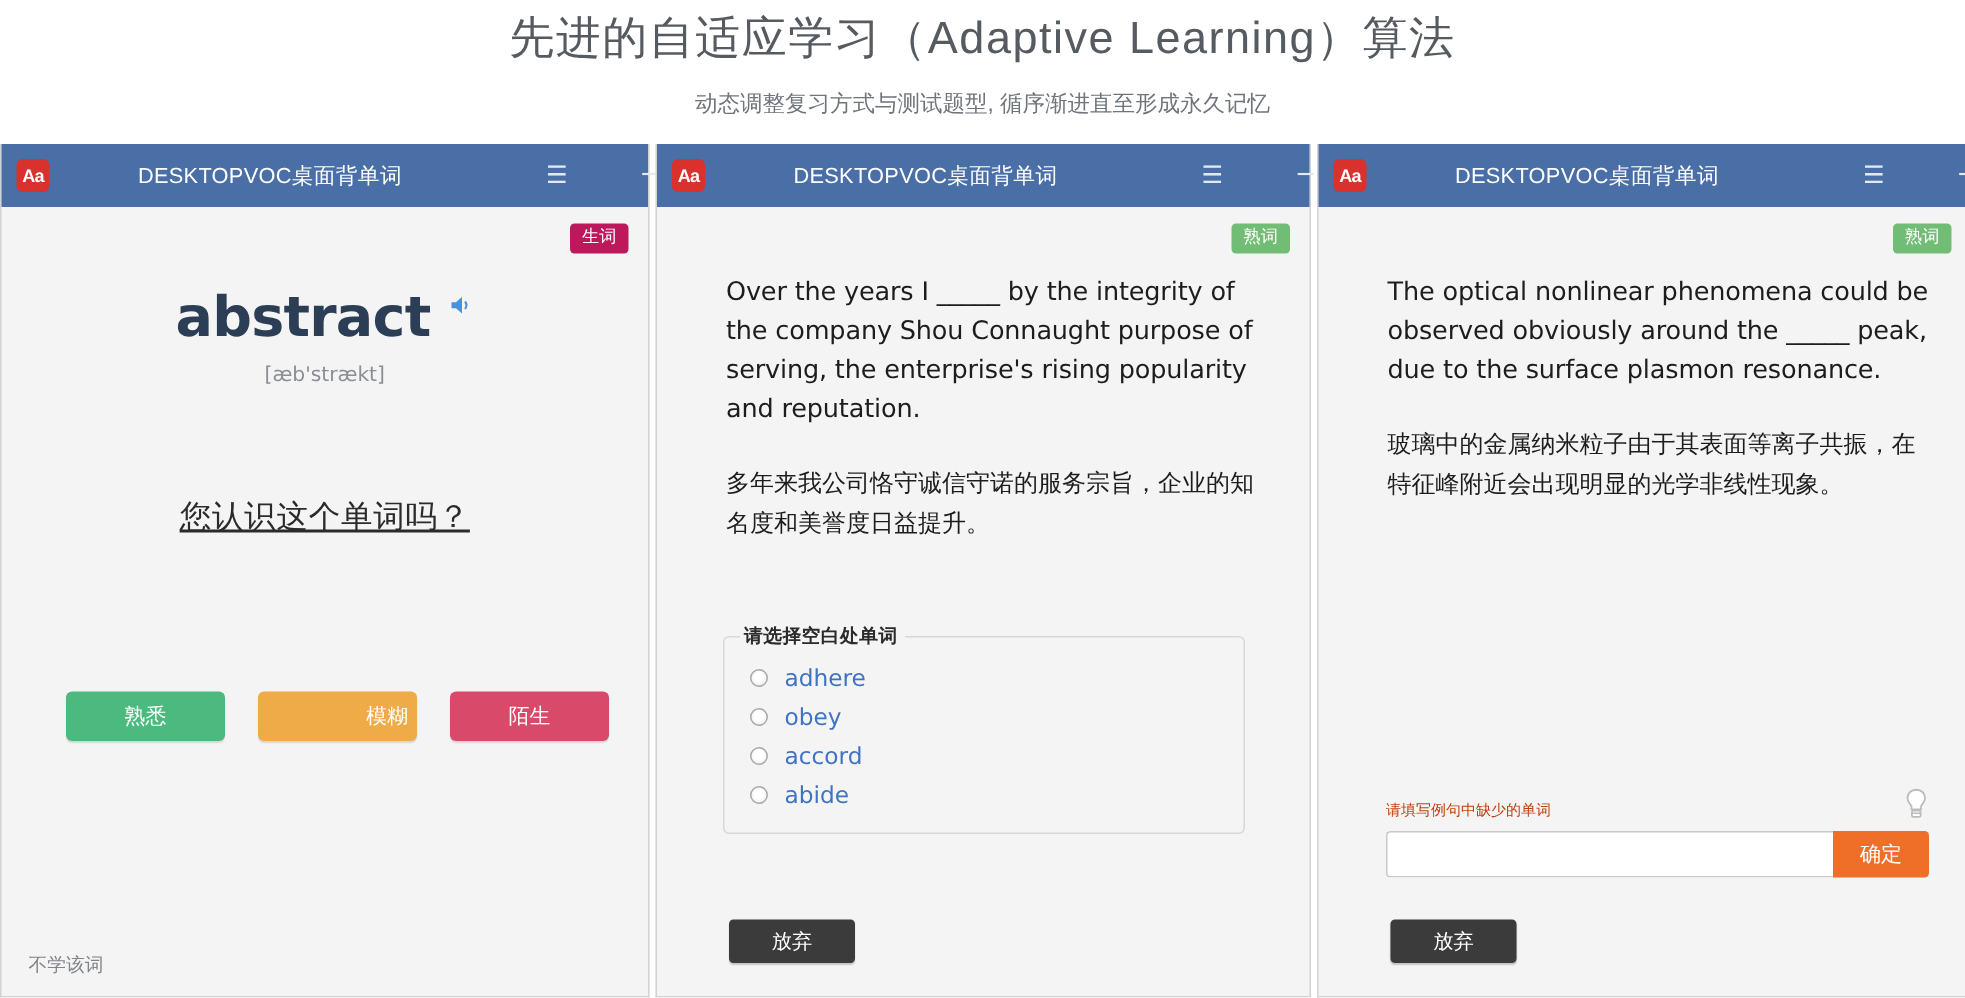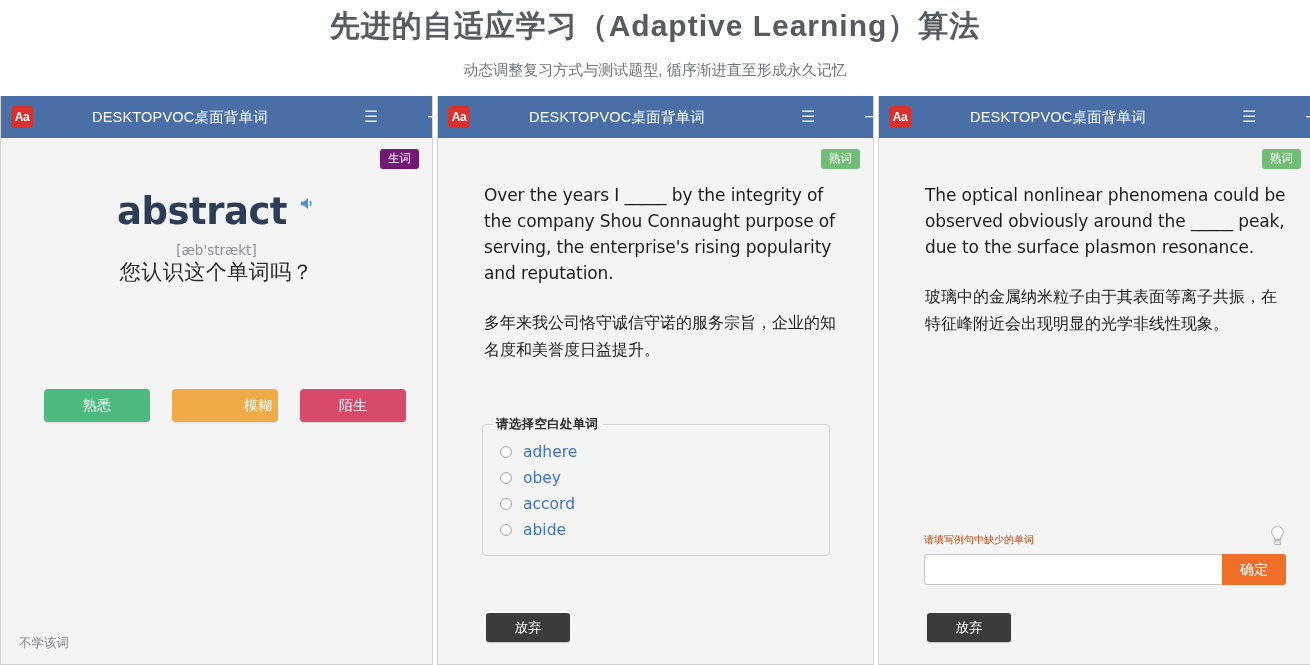--- a/index.html
+++ b/index.html
@@ -15,21 +15,21 @@
   .page-header {
     width: 1310px;
     height: 96px;
     background: #ffffff;
     text-align: center;
     padding-top: 2px;
   }
   .page-title {
     font-size: 30px;
     color: #555b61;
-    font-weight: 700;
+    font-weight: 400;
     letter-spacing: 1px;
     line-height: 44px;
     margin: 0;
     padding-top: 2px;
   }
   .page-subtitle {
     font-size: 15px;
     color: #6f757b;
     font-weight: 400;
     line-height: 24px;
@@ -112,21 +112,21 @@
   .badge {
     position: absolute;
     top: 11px;
     right: 13px;
     font-size: 11.5px;
     color: #ffffff;
     padding: 3px 8px 4px 8px;
     border-radius: 3px;
     line-height: 13px;
   }
-  .badge.grey { background: #701a75; text-align: center; }
+  .badge.grey { background: #be185d; text-align: center; }
   .badge.green { background: #72bd76; }
 
   
   .word-block {
     text-align: center;
     padding-top: 52px;
   }
   .word-row {
     display: inline-flex;
     justify-content: center;
@@ -147,21 +147,23 @@
     font-size: 13.5px;
     color: #8a8f95;
     margin-top: 9px;
     font-family: "DejaVu Sans", sans-serif;
     text-align: center;
   }
   .question {
     text-align: center;
     font-size: 21px;
     color: #2b2b2b;
+    margin-top: 72px;
     letter-spacing: 0.5px;
+    text-decoration: underline;
   }
   .answer-buttons {
     display: flex;
     justify-content: flex-start;
     gap: 22px;
     padding-left: 43px;
     margin-top: 103px;
   }
   .ab {
     width: 106px;

